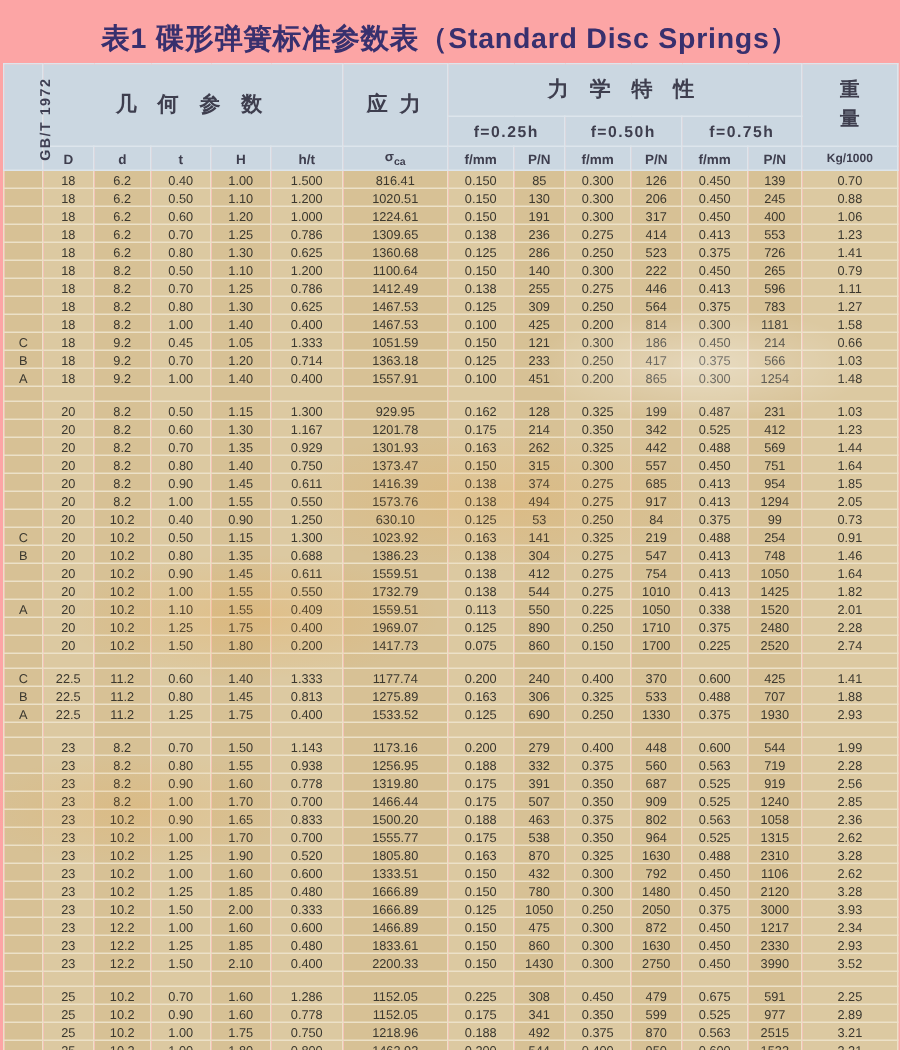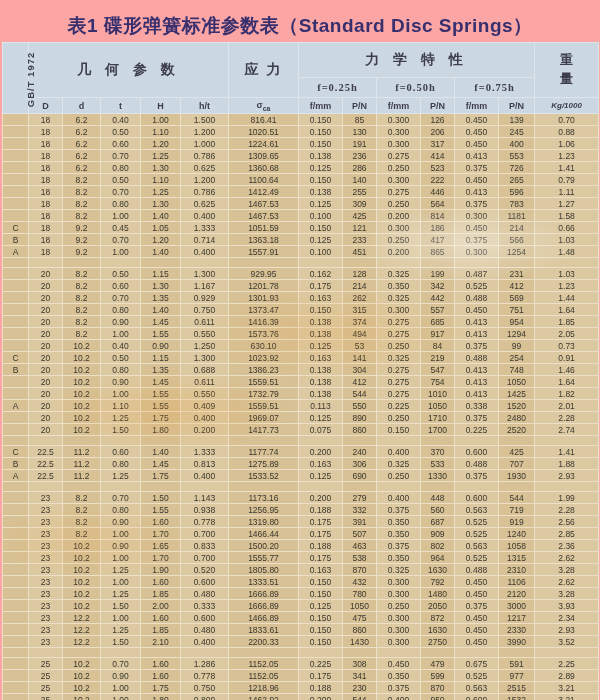--- a/index.html
+++ b/index.html
@@ -3,24 +3,24 @@
 <meta charset="utf-8">
 <style>
   html,body{margin:0;padding:0;}
   .page{position:relative;width:600px;height:700px;background:#fca5a5;overflow:hidden;
         font-family:"Liberation Sans","DejaVu Sans",sans-serif;}
   .title{padding-top:13px;height:42px;box-sizing:border-box;text-align:center;
          font-size:19px;font-weight:bold;color:#38306e;letter-spacing:.5px;}
   table{border-collapse:collapse;table-layout:fixed;width:596px;margin-left:2px;}
   thead th{background:#cbd7e1;color:#3e3e4e;border:1px solid #dde5ec;padding:0;font-weight:bold;}
   .h-top{height:34px;font-size:14px;letter-spacing:5px;}
-  .h-def{height:19px;font-size:10.5px;letter-spacing:1px;font-family:Liberation Serif, serif;}
+  .h-def{height:19px;font-size:10.5px;letter-spacing:1px;}
   .h-col{height:15px;font-size:9px;font-weight:bold;}
   .h-weight{font-size:13px;line-height:1.45;letter-spacing:0;}
-  .h-kg{font-size:8px;letter-spacing:0;font-style:italic;}
+  .h-kg{font-size:8px;letter-spacing:0;}
   .gbt-cell{vertical-align:middle;}
   .vert{display:inline-block;transform:rotate(-90deg);transform-origin:center;
         font-size:9.5px;letter-spacing:1px;white-space:nowrap;color:#3e3e52;font-weight:bold;}
   .sigma-sub{font-size:7px;}
   tbody td{height:11px;background:#d7c195;border:1px solid #ece1c8;font-size:8.5px;
            text-align:center;color:#3b382f;padding:0;white-space:nowrap;overflow:hidden;}
   tbody td:nth-child(even){background:#dcc9a1;}
   tbody tr.spacer td{height:9px;}
   .watermark{position:absolute;left:0;top:120px;width:600px;height:560px;pointer-events:none;
     background:
@@ -853,21 +853,21 @@
         </tr>
         <tr>
           <td></td>
           <td>25</td>
           <td>10.2</td>
           <td>1.00</td>
           <td>1.75</td>
           <td>0.750</td>
           <td>1218.96</td>
           <td>0.188</td>
-          <td>230</td>
+          <td>492</td>
           <td>0.375</td>
           <td>870</td>
           <td>0.563</td>
           <td>2515</td>
           <td>3.21</td>
         </tr>
         <tr>
           <td></td>
           <td>25</td>
           <td>10.2</td>

